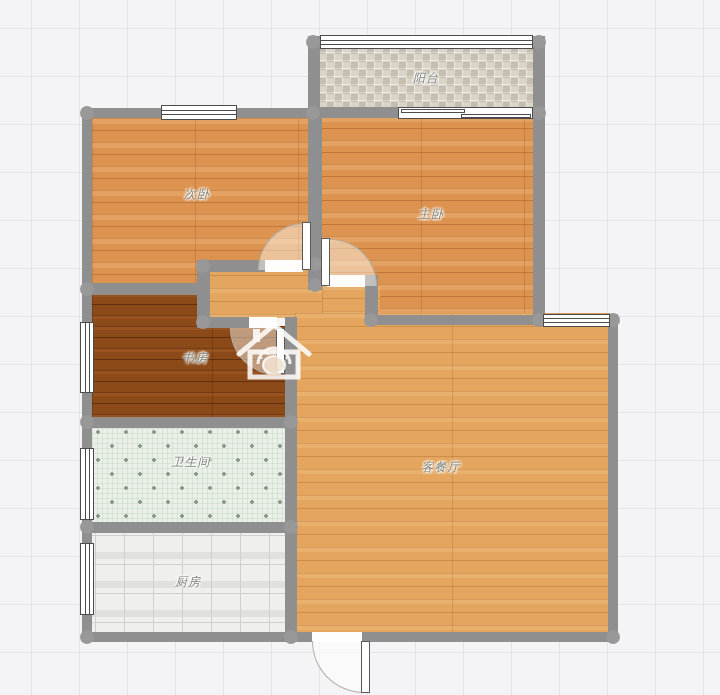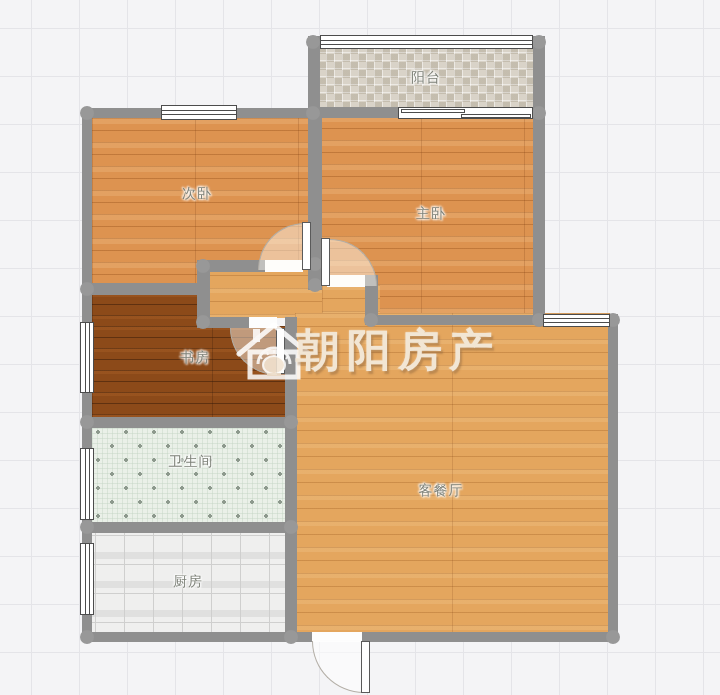--- a/index.html
+++ b/index.html
@@ -75,22 +75,23 @@
   .leaf{position:absolute;background:#fff;border:1px solid #5a5a5a;box-sizing:border-box;}
   .swing{position:absolute;background:rgba(255,252,246,.45);box-sizing:border-box;}
   .swing.tl{border-top-left-radius:100% 100%;border-top:1px solid #b3aea6;border-left:1px solid #b3aea6;}
   .swing.tr{border-top-right-radius:100% 100%;border-top:1px solid #b3aea6;border-right:1px solid #b3aea6;}
   .swing.bl{border-bottom-left-radius:100% 100%;border-bottom:1px solid #b3aea6;border-left:1px solid #b3aea6;}
   .slider{position:absolute;background:#fff;border:1px solid #4c4c4c;box-sizing:border-box;}
   .slider .p{position:absolute;background:#fff;border:1px solid #4c4c4c;box-sizing:border-box;}
   
   .room-label{
     position:absolute;transform:translate(-50%,-50%);
-    font-size:14px;color:#7e8279;letter-spacing:1px;white-space:nowrap;
+    font-size:12px;color:#7e8279;letter-spacing:1px;white-space:nowrap;
     text-shadow:0 0 3px #fff,0 0 3px #fff,1px 1px 2px #fff,-1px -1px 2px #fff;
+    font-style:italic;
   }
   .wm-text{
     position:absolute;font-size:44px;font-weight:bold;color:#f2e6d4;letter-spacing:7px;white-space:nowrap;
     text-shadow:2px 3px 2px rgba(140,100,60,.45), 0 0 2px rgba(255,255,255,.55);
   }
   .wm-logo{position:absolute;opacity:.93;}
 </style>
 </head>
 <body>
 
@@ -173,34 +174,33 @@
   <div class="leaf" style="left:321px;top:238px;width:9px;height:48px;"></div>
   <div class="leaf" style="left:276px;top:328px;width:9px;height:46px;"></div>
   <div class="leaf" style="left:361px;top:641px;width:9px;height:52px;"></div>
 
   <div class="room-label" style="left:426px;top:78px;">阳台</div>
   <div class="room-label" style="left:197px;top:194px;">次卧</div>
   <div class="room-label" style="left:431px;top:214px;">主卧</div>
   <div class="room-label" style="left:195px;top:358px;">书房</div>
   <div class="room-label" style="left:191px;top:462px;">卫生间</div>
   <div class="room-label" style="left:188px;top:582px;">厨房</div>
-  <div class="room-label" style="left:441px;top:467px;margin-top:24px;">客餐厅</div>
+  <div class="room-label" style="left:441px;top:467px;">客餐厅</div>
 
   <svg class="wm-logo" style="left:236px;top:318px;" width="76" height="62" viewBox="0 0 76 62">
     <g fill="none" stroke="#ffffff" stroke-opacity="0.92">
       <rect x="17" y="11" width="7" height="13" fill="#ffffff" fill-opacity="0.92" stroke="none"></rect>
       <path d="M3,36 L38,7 L73,36" stroke-width="5" stroke-linecap="round"></path>
       <rect x="14" y="34" width="48" height="25" stroke-width="5"></rect>
       <path d="M22,46 A16,16 0 0 1 54,46" stroke-width="3"></path>
       <g stroke-width="2">
         <line x1="24" y1="38" x2="26" y2="41"></line>
           <line x1="31" y1="34" x2="32" y2="37"></line>
         <line x1="38" y1="32" x2="38" y2="35"></line>
           <line x1="45" y1="34" x2="44" y2="37"></line>
         <line x1="52" y1="38" x2="50" y2="41"></line>
       </g>
       <ellipse cx="38" cy="47" rx="11" ry="9" fill="#f1e3d0" fill-opacity="0.95" stroke-width="2"></ellipse>
       <rect x="31" y="55" width="14" height="3" fill="#f1e3d0" fill-opacity="0.95" stroke="none"></rect>
     </g>
   </svg>
-  <div class="wm-text" style="left:296px;top:321px;">朝阳房产</div>
 
 </div>
 
 </body></html>

